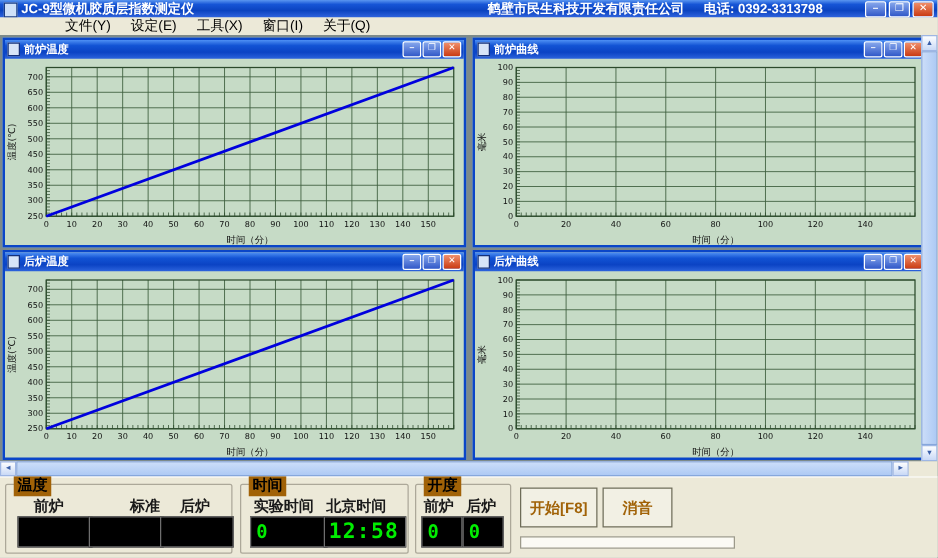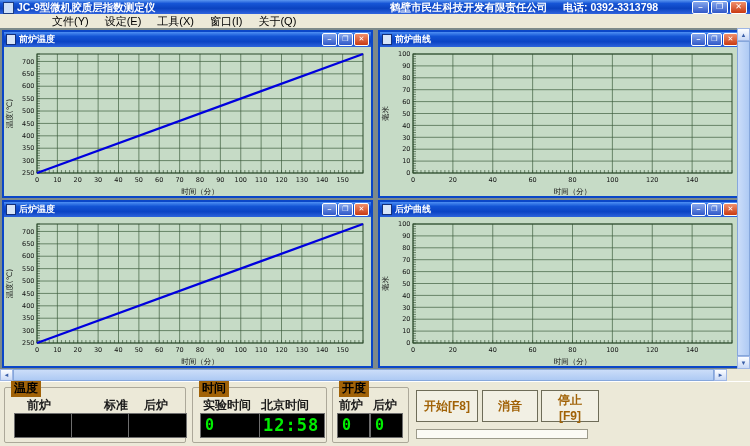--- a/index.html
+++ b/index.html
@@ -912,17 +912,16 @@
     <div class="grp" style="left:332px;top:5px;width:77px;height:56px;">
       <span class="grp-title">开度</span>
       <span class="flabel" style="left:6px;top:9px;">前炉</span>
       <span class="flabel" style="left:40px;top:9px;">后炉</span>
       <span class="disp" style="left:4px;top:25px;width:27px;height:23px;font-size:15px;line-height:23px;padding-left:4px;">0</span>
       <span class="disp" style="left:37px;top:25px;width:27px;height:23px;font-size:15px;line-height:23px;padding-left:4px;">0</span>
     </div>
 
     <button class="btn" style="left:416px;top:8px;width:62px;height:32px;">开始[F8]</button>
     <button class="btn" style="left:482px;top:8px;width:56px;height:32px;">消音</button>
-    <button class="btn" style="left:541px;top:8px;width:58px;height:32px;">停止[F9]</button>
     <span class="progress" style="top:47px;"></span>
   </div>
 
 </div>
 
 </body></html>

